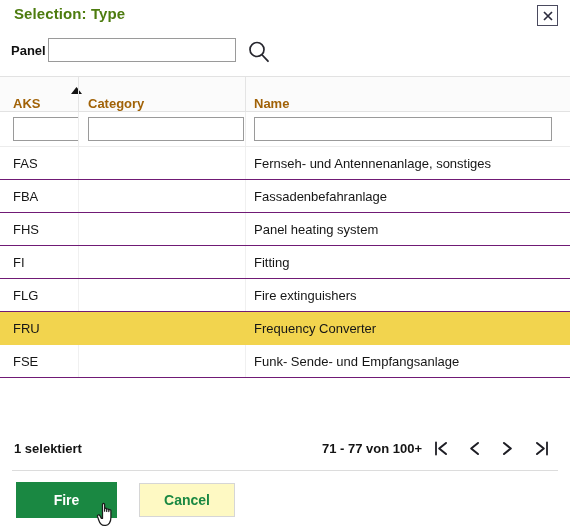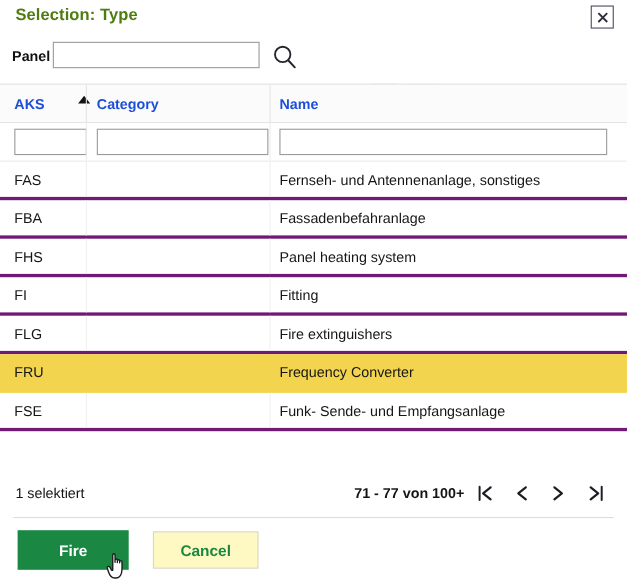--- a/index.html
+++ b/index.html
@@ -107,23 +107,23 @@
     background: #fbfbfb;
     border-top: 1px solid #e2e2e2;
     border-bottom: 1px solid #e2e2e2;
   }
   .th {
     position: absolute;
     top: 0;
     height: 34px;
     font-size: 13px;
     font-weight: bold;
-    color: #1d4ed8;
+    color: #a16207;
     display: flex;
-    align-items: center;
+    align-items: flex-end;
     box-sizing: border-box;
     cursor: pointer;
   }
   .th .thlabel { white-space: nowrap; }
   .col-divider {
     position: absolute;
     top: 0;
     width: 1px;
     height: 34px;
     background: #e4e4e4;
@@ -150,21 +150,21 @@
     font-size: 12px;
     padding: 0 4px;
     outline: none;
   }
   .filter-row .col-divider { height: 34px; background:#ededed; }
 
   .tbody { position: relative; }
   .trow {
     position: relative;
     height: 32px;
-    border-bottom: 3px solid #701a75;
+    border-bottom: 1px solid #701a75;
     cursor: pointer;
     text-decoration: underline;
   }
   .trow.selected { background: #f2d44e; border-bottom-color: #f2d44e; text-align: center; }
   .trow .cell {
     position: absolute;
     top: 0;
     height: 32px;
     display: flex;
     align-items: center;
@@ -190,21 +190,21 @@
   
   .footer {
     position: absolute;
     left: 0; top: 432px;
     width: 570px; height: 36px;
   }
   .sel-count {
     position: absolute;
     left: 14px; top: 9px;
     font-size: 13px;
-    font-weight: normal;
+    font-weight: bold;
     color: #141414;
   }
   .page-info {
     position: absolute;
     left: 322px; top: 9px;
     font-size: 13px;
     font-weight: bold;
     color: #141414;
     white-space: nowrap;
   }

